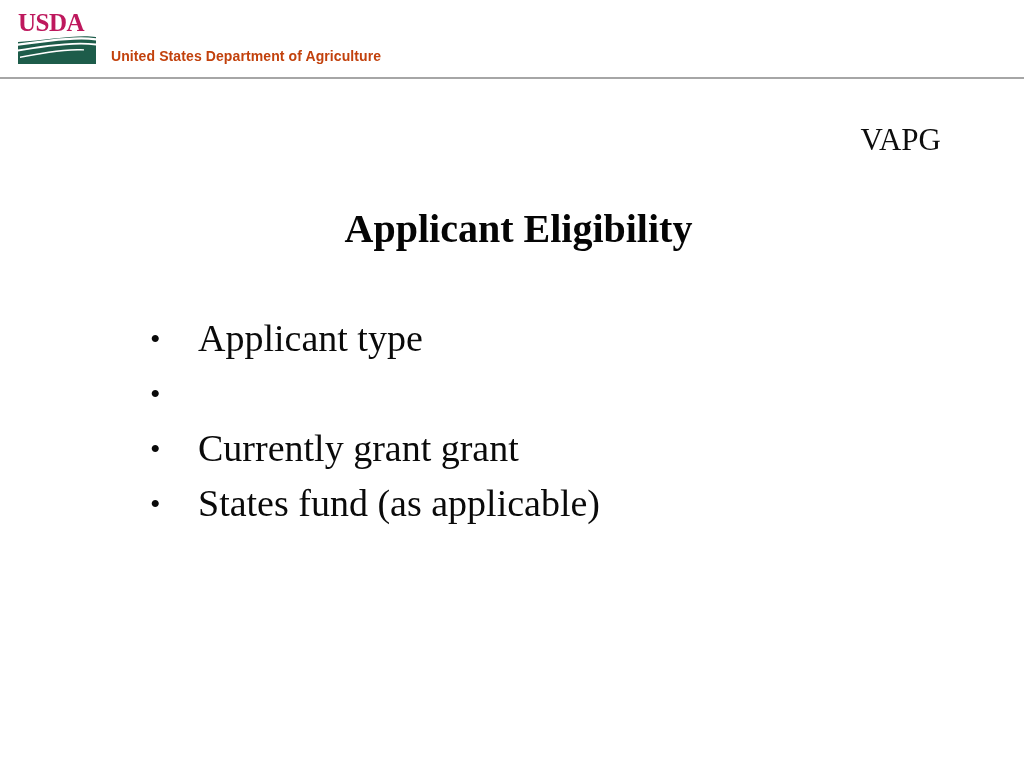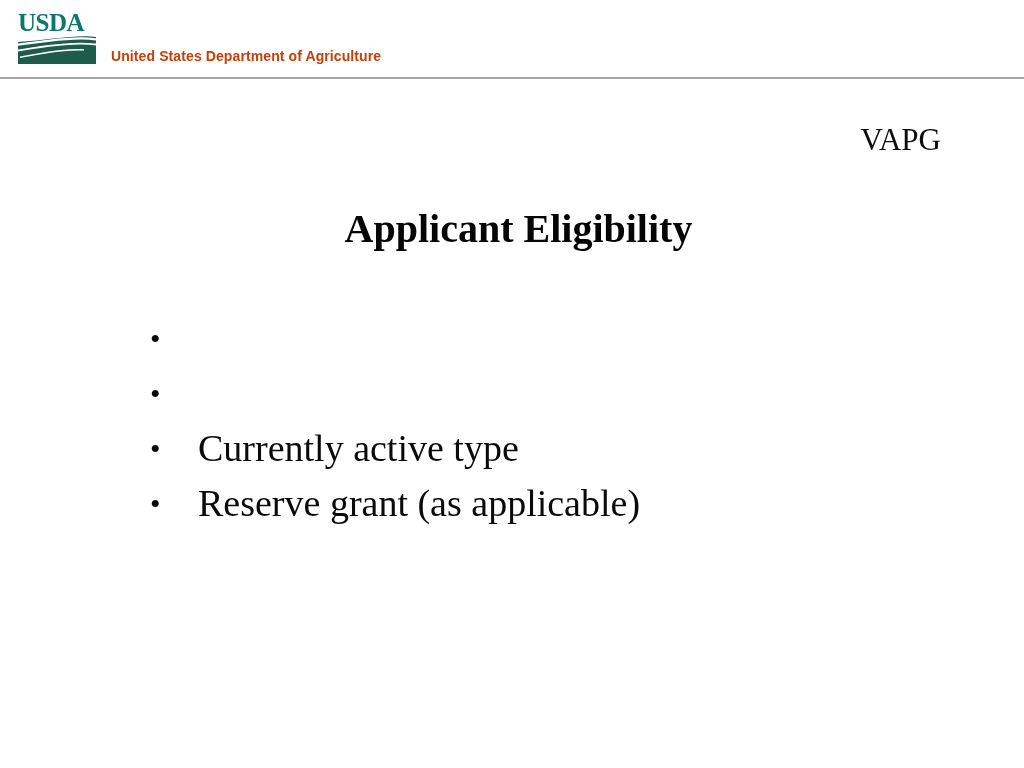--- a/index.html
+++ b/index.html
@@ -31,21 +31,21 @@
     top: 11px;
     width: 80px;
     height: 52px;
   }
   #usda-wordmark {
     position: absolute;
     left: 0px;
     top: 0px;
     width: 80px;
     height: 24px;
-    color: #0f766e;
+    color: #be185d;
     font-family: "Liberation Serif", serif;
     font-weight: bold;
     font-size: 25px;
     line-height: 24px;
     letter-spacing: -0.5px;
     white-space: nowrap;
   }
   #usda-emblem {
     position: absolute;
     left: 0px;
@@ -168,27 +168,28 @@
 
 <div id="slide-body">
 
   <div id="program-tag">VAPG</div>
 
   <div id="slide-title">Applicant Eligibility</div>
 
   <ul id="bullet-list">
     <li class="bullet-row">
       <span class="bullet-marker">•</span>
+      <span class="bullet-text">Applicant type</span>
     </li>
     <li class="bullet-row">
       <span class="bullet-marker">•</span>
     </li>
     <li class="bullet-row">
       <span class="bullet-marker">•</span>
-      <span class="bullet-text">Currently active type</span>
+      <span class="bullet-text">Currently grant grant</span>
     </li>
     <li class="bullet-row">
       <span class="bullet-marker">•</span>
-      <span class="bullet-text">Reserve grant (as applicable)</span>
+      <span class="bullet-text">States fund (as applicable)</span>
     </li>
   </ul>
 
 </div>
 
 </body></html>

